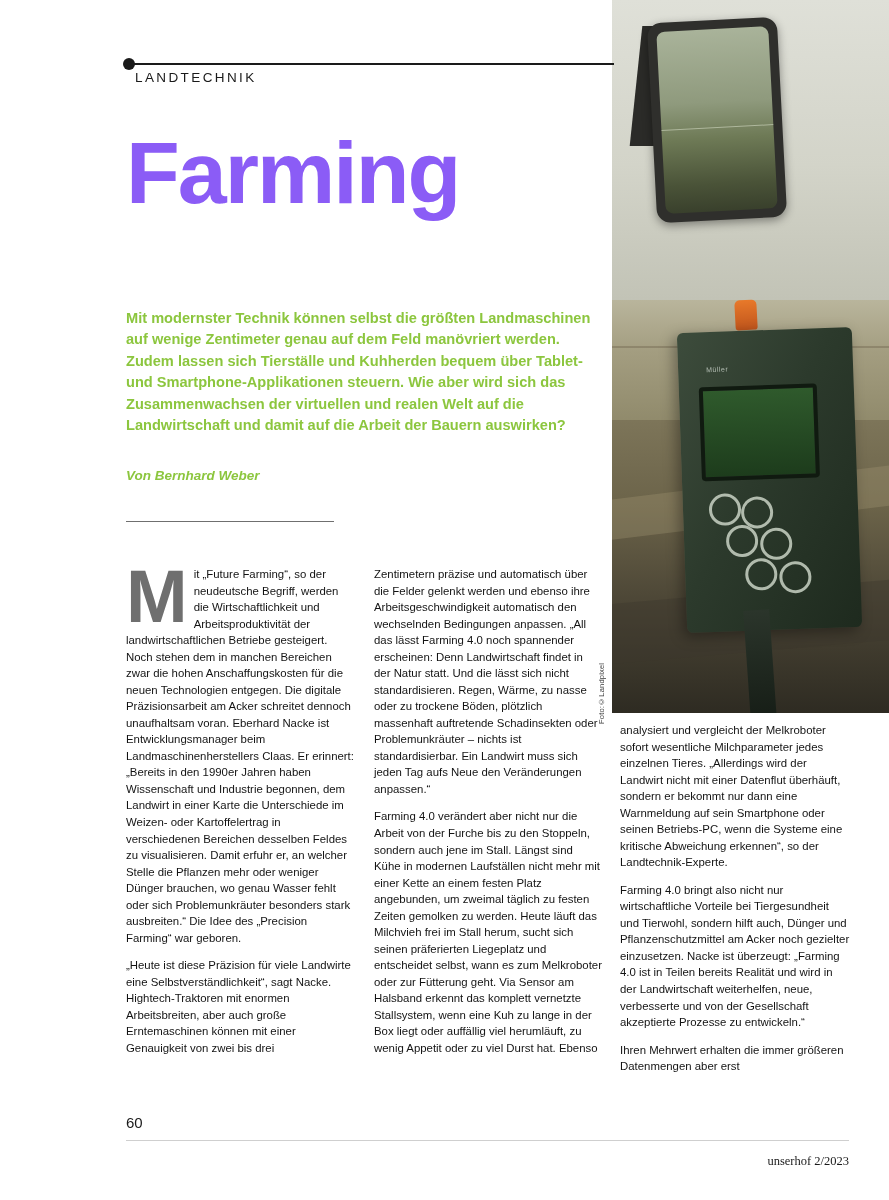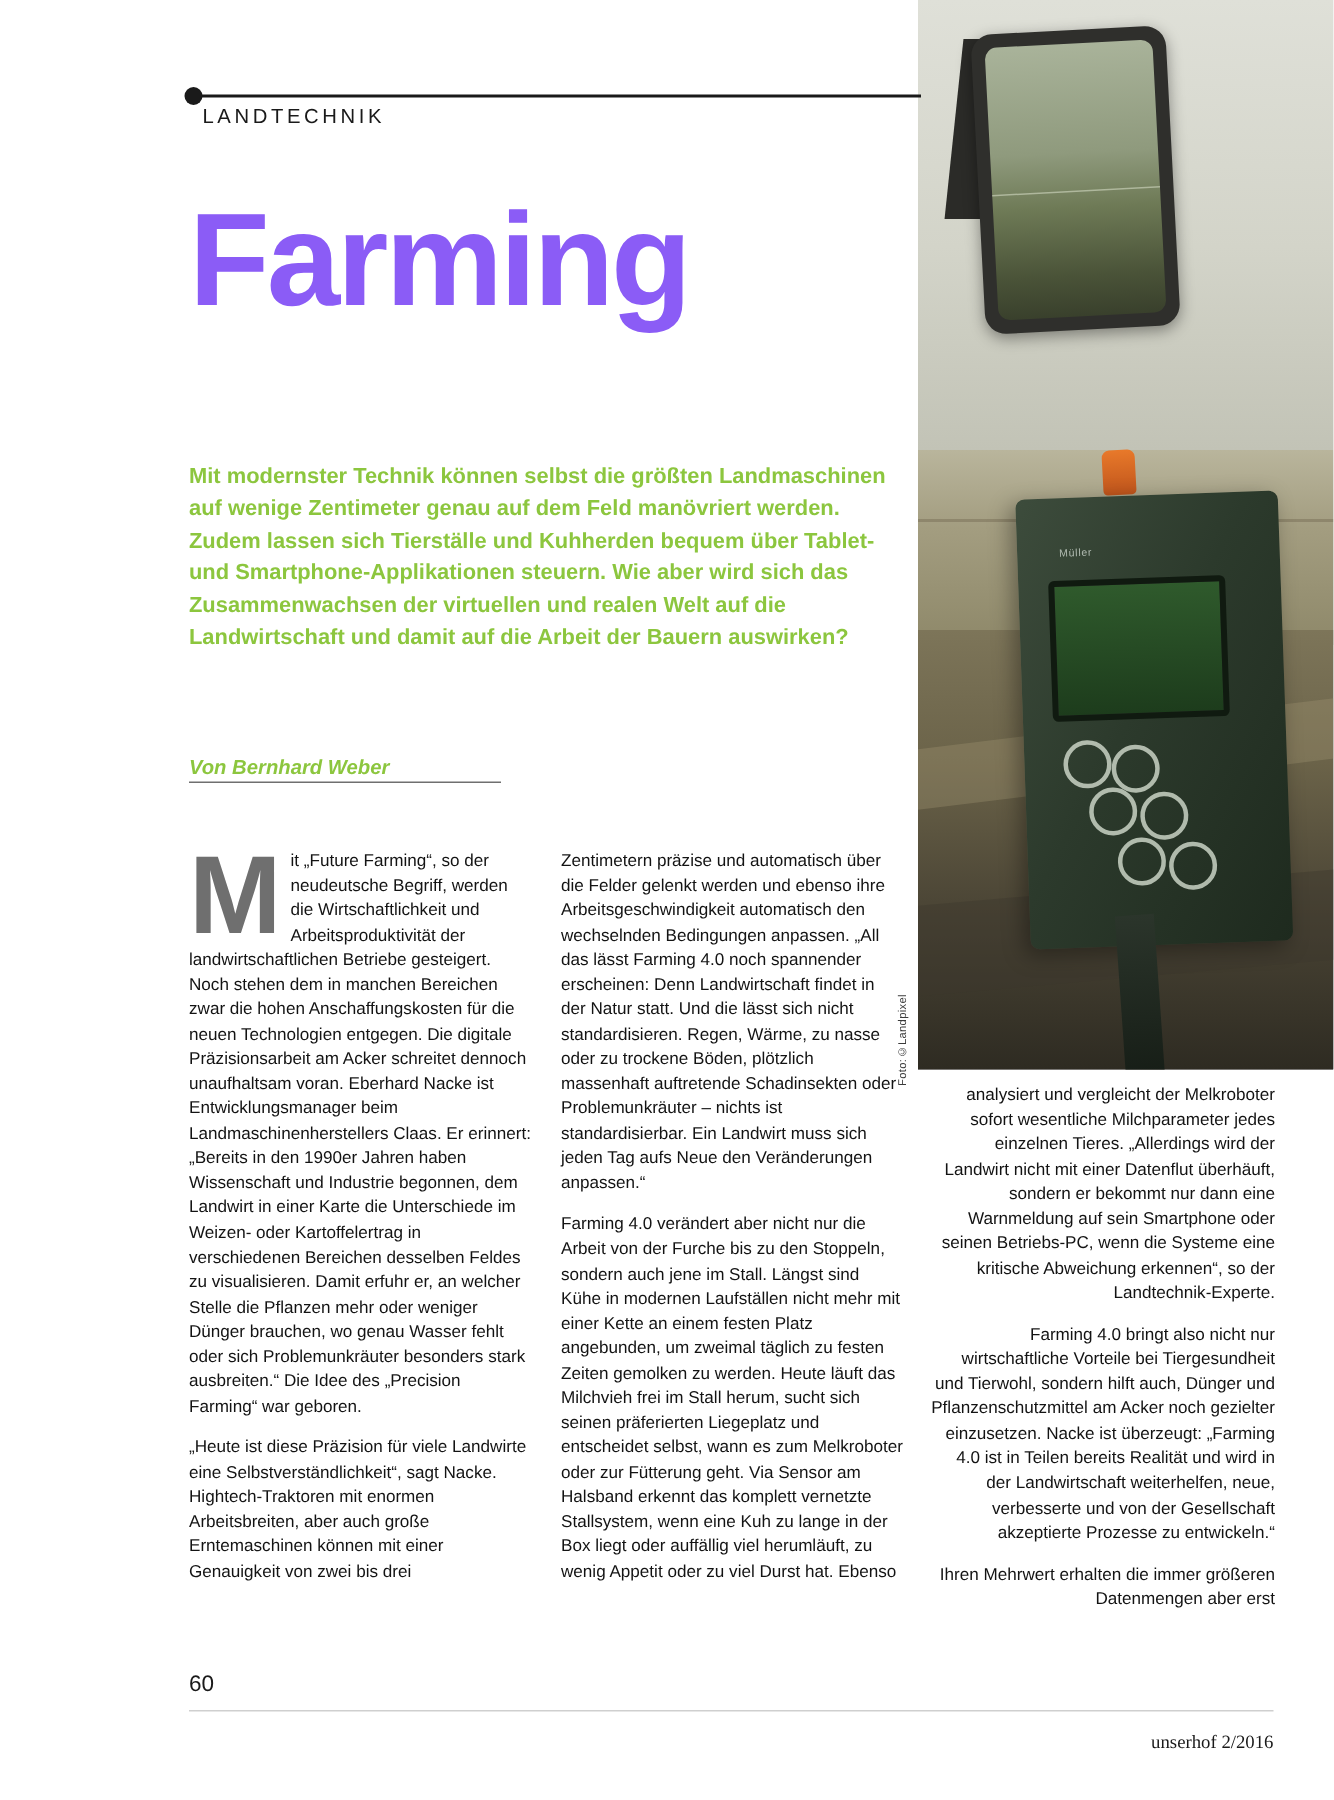--- a/index.html
+++ b/index.html
@@ -236,21 +236,20 @@
   }
 
   .byline {
     position: absolute;
     left: 126px;
     top: 468px;
     color: #8cc63e;
     font-weight: bold;
     font-style: italic;
     font-size: 13.5px;
-    margin-top: 36px;
   }
 
   .short-rule {
     position: absolute;
     left: 126px;
     top: 521px;
     width: 208px;
     height: 1px;
     background: #6f6f6f;
   }
@@ -259,21 +258,21 @@
   .col {
     position: absolute;
     font-size: 11.4px;
     line-height: 1.45;
     text-align: left;
     color: #131313;
   }
   .col p { margin: 0 0 11px 0; }
   .col1 { left: 126px; top: 566px; width: 228px; }
   .col2 { left: 374px; top: 566px; width: 228px; }
-  .col3 { left: 620px; top: 722px; width: 230px; text-align: right; }
+  .col3 { left: 620px; top: 722px; width: 230px; }
 
   .dropcap-wrap { position: relative; }
   .dropcap {
     float: left;
     font-size: 74px;
     line-height: 0.78;
     font-weight: bold;
     color: #6f6f6f;
     margin: 2px 6px 0 0;
     font-family: "Liberation Sans", sans-serif;
@@ -361,15 +360,15 @@
   </div>
 
   <div class="col col3">
     <p>analysiert und vergleicht der Melkroboter sofort wesentliche Milchparameter jedes einzelnen Tieres. „Allerdings wird der Landwirt nicht mit einer Datenflut überhäuft, sondern er bekommt nur dann eine Warnmeldung auf sein Smartphone oder seinen Betriebs-PC, wenn die Systeme eine kritische Abweichung erkennen“, so der Landtechnik-Experte.</p>
     <p>Farming 4.0 bringt also nicht nur wirtschaftliche Vorteile bei Tiergesundheit und Tierwohl, sondern hilft auch, Dünger und Pflanzenschutzmittel am Acker noch gezielter einzusetzen. Nacke ist überzeugt: „Farming 4.0 ist in Teilen bereits Realität und wird in der Landwirtschaft weiterhelfen, neue, verbesserte und von der Gesellschaft akzeptierte Prozesse zu entwickeln.“</p>
     <p>Ihren Mehrwert erhalten die immer größeren Datenmengen aber erst</p>
   </div>
 
   <div class="footer-rule"></div>
   <div class="folio">60</div>
-  <div class="issue">unserhof 2/2016</div>
+  <div class="issue">unserhof 2/2023</div>
 
 </div>
 
 </body></html>

